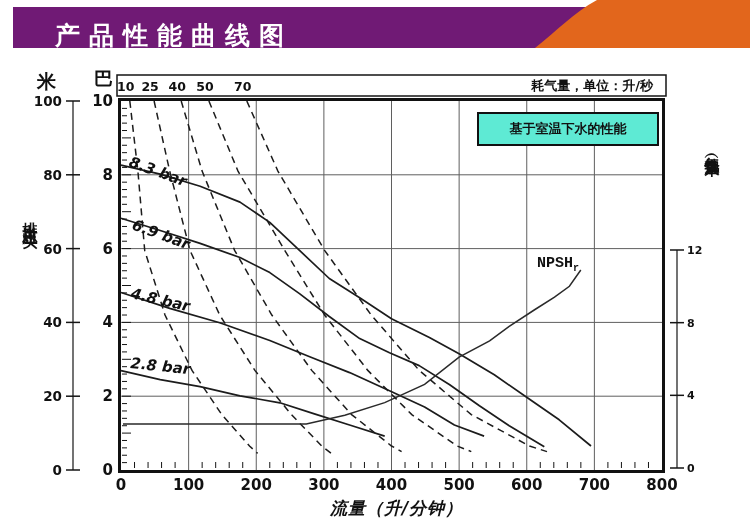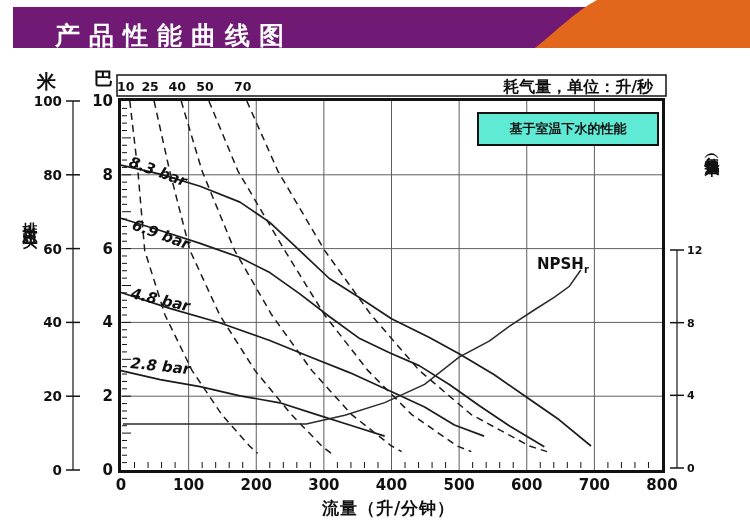--- a/index.html
+++ b/index.html
@@ -7,25 +7,25 @@
   #stage{position:relative;width:750px;height:532px;background:#fff;}
   #plot-svg{position:absolute;left:0;top:0;}
   .ov{position:absolute;color:#111;white-space:nowrap;}
   .header-bar{position:absolute;left:13px;top:7px;width:737px;height:41px;background:#701a75;padding-left:28px;}
   .header-title{position:absolute;left:42px;top:12px;font-size:25px;font-weight:bold;color:#fff;
     letter-spacing:9px;}
   .badge-svg{position:absolute;left:500px;top:0;}
   .badge-text{position:absolute;right:10px;top:13px;font-size:20px;font-weight:bold;color:#fff;letter-spacing:1px;}
   .unit-label{font-size:19px;font-weight:600;}
   .v-text{writing-mode:vertical-rl;text-orientation:mixed;font-size:15px;font-weight:600;letter-spacing:3px;}
-  .flow-title{left:118px;top:497px;width:541px;text-align:center;font-size:17px;font-weight:600;letter-spacing:1px;}
-  .air-label{left:395px;top:77px;width:258px;text-align:right;font-size:16px;font-weight:600;}
+  .flow-title{left:126px;top:497px;width:541px;text-align:center;font-size:17px;font-weight:600;letter-spacing:1px;font-style:italic;}
+  .air-label{left:395px;top:77px;width:258px;text-align:right;font-size:13px;font-weight:600;}
   .note-box{left:477px;top:112px;width:178px;height:30px;border:2px solid #111;
     display:flex;align-items:center;justify-content:center;font-size:13px;font-weight:600;background:#5eead4;}
-  .npsh-label{left:537px;top:255px;font-size:15px;font-weight:bold;}
+  .npsh-label{left:537px;top:255px;font-size:15px;font-weight:bold;font-family:Liberation Mono, monospace;}
   .npsh-label sub{font-size:10px;font-weight:bold;}
 </style>
 </head>
 <body>
 
 <div id="stage">
 
   <svg id="plot-svg" width="750" height="532" viewBox="0 0 750 532">
       <g stroke="#5f5f5f" stroke-width="1">
         <line x1="188.625" y1="101" x2="188.625" y2="470"></line>

